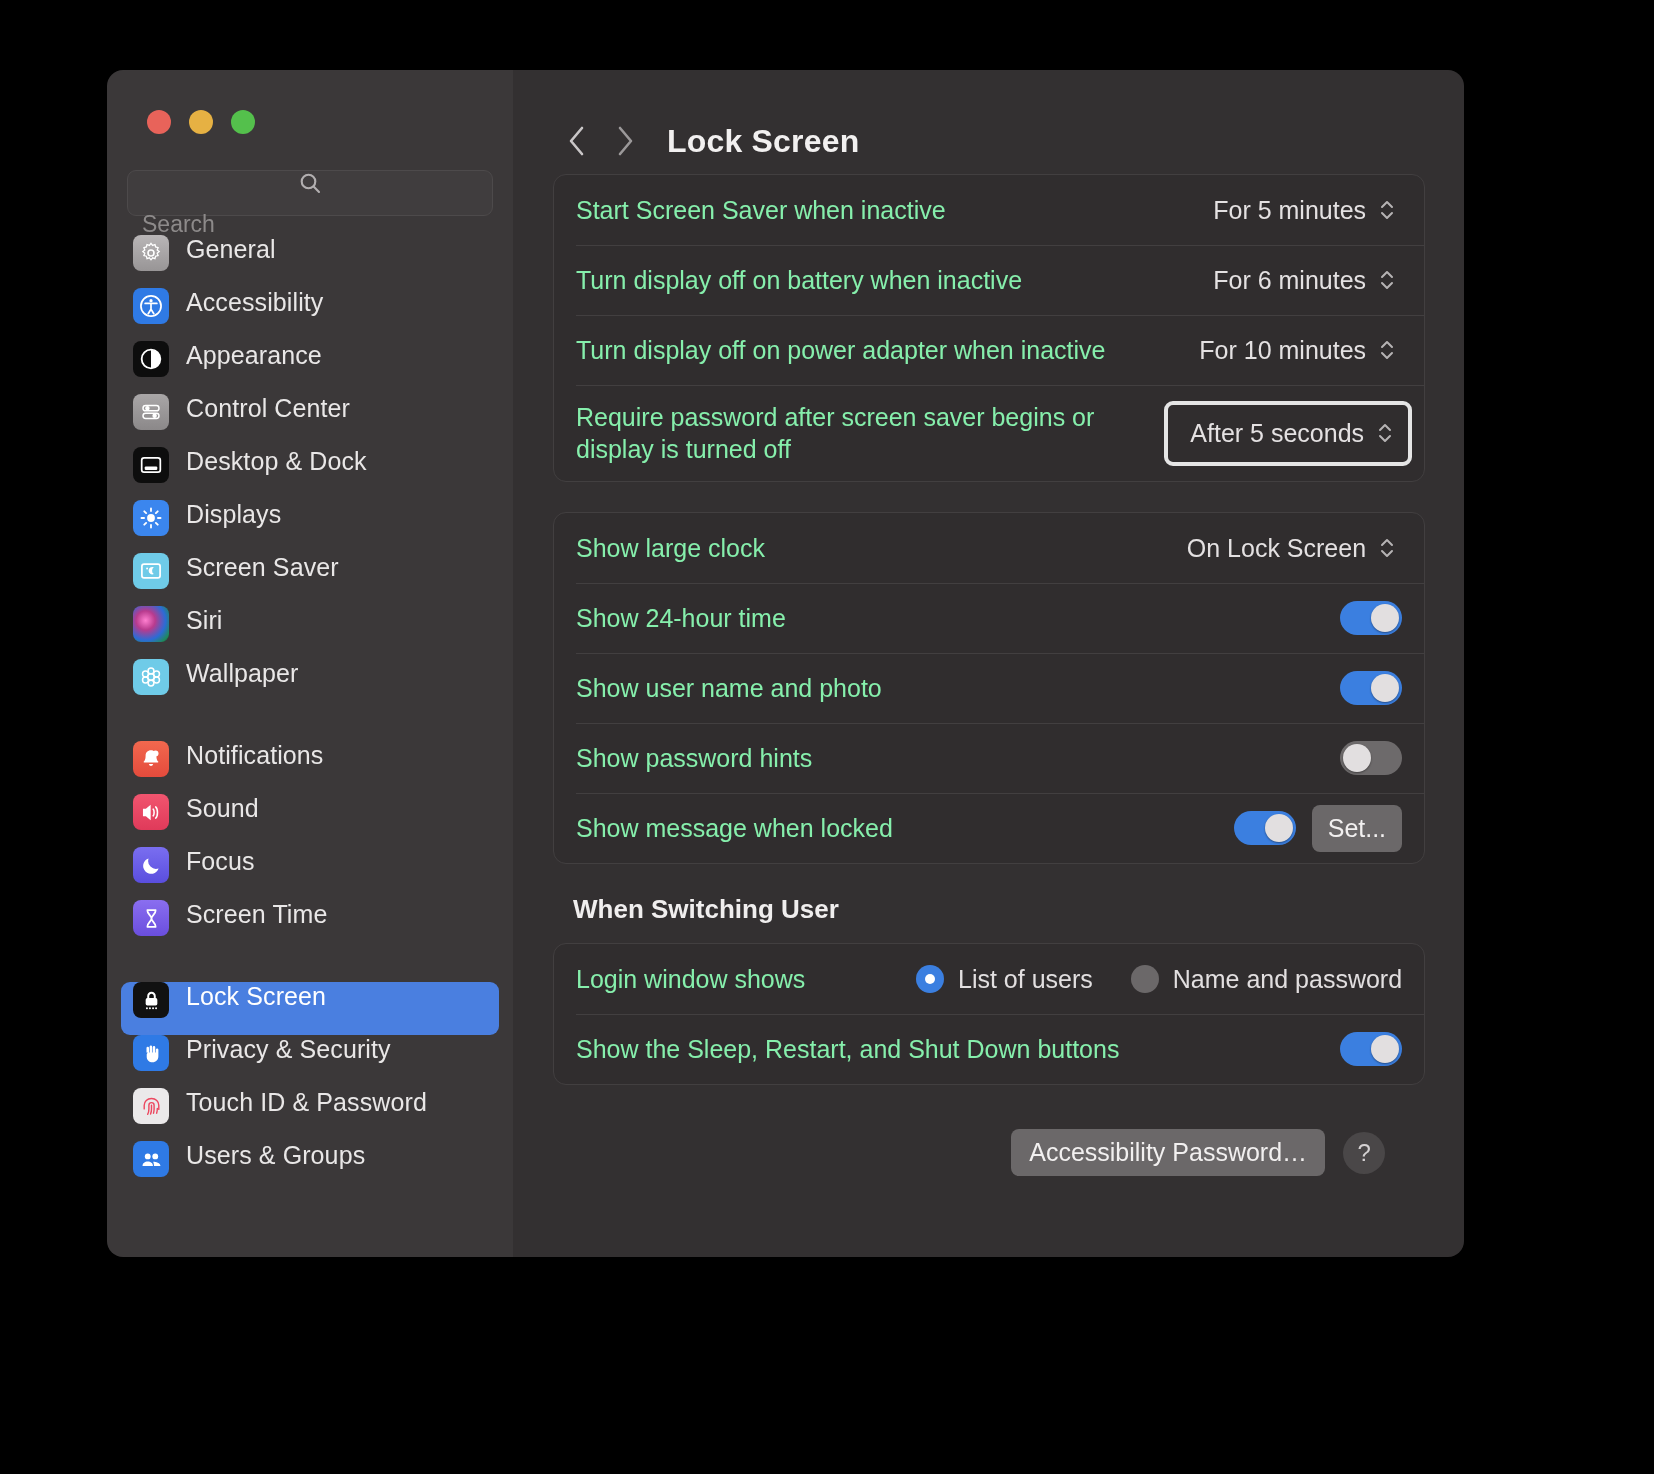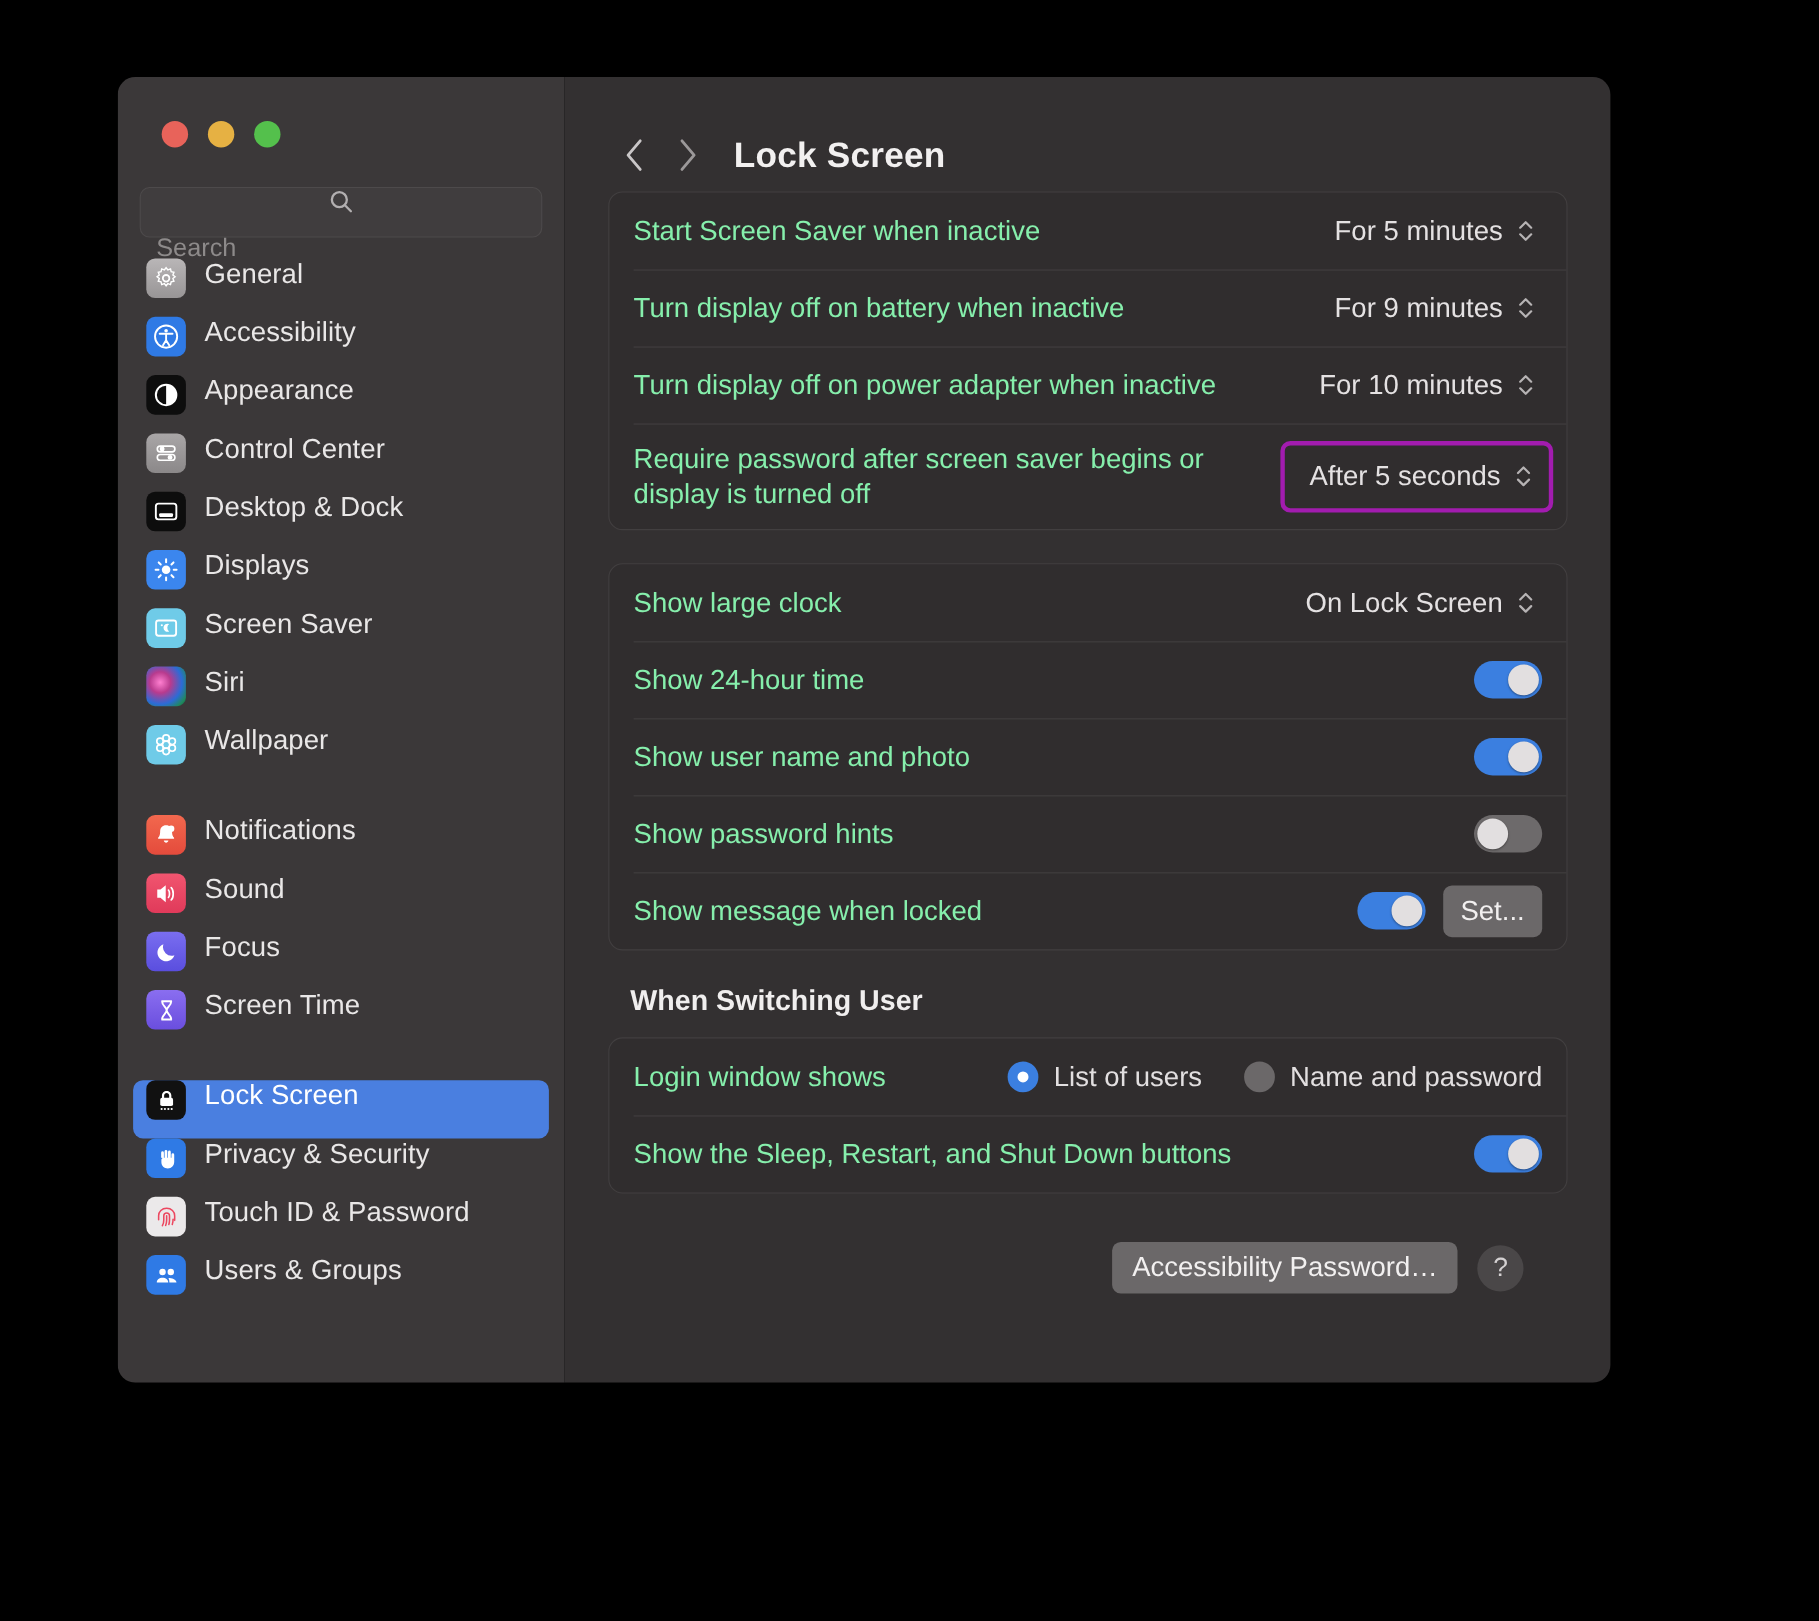--- a/index.html
+++ b/index.html
@@ -147,21 +147,21 @@
   .row.two-line { min-height: 96px; }
 
   .popup {
     display: flex; align-items: center; gap: 12px;
     color: #e4e1e2; font-size: 25px;
     white-space: nowrap;
     padding: 6px 6px 6px 10px;
     border-radius: 7px;
   }
   .popup.highlight {
-    border: 4px solid #a21caf;
+    border: 4px solid #e5e5e5;
     border-radius: 9px;
     padding: 14px 14px 14px 22px;
     margin: -4px -10px -4px 0;
   }
   .chev {
     display: inline-flex; flex-direction: column;
     line-height: 0; color: #b6b3b4;
   }
 
   .toggle {
@@ -474,21 +474,21 @@
                   <polyline points="4,11 9,6 14,11"></polyline>
                   <polyline points="4,17 9,22 14,17"></polyline>
                 </svg>
             </span>
           </div>
         </div>
 
         <div class="row">
           <div class="row-label">Turn display off on battery when inactive</div>
           <div class="popup">
-            <span>For 9 minutes</span>
+            <span>For 6 minutes</span>
             <span class="chev">
               <svg width="18" height="28" viewBox="0 0 18 28" fill="none" stroke="currentColor" stroke-width="2" stroke-linecap="round" stroke-linejoin="round">
                   <polyline points="4,11 9,6 14,11"></polyline>
                   <polyline points="4,17 9,22 14,17"></polyline>
                 </svg>
             </span>
           </div>
         </div>
 
         <div class="row">

